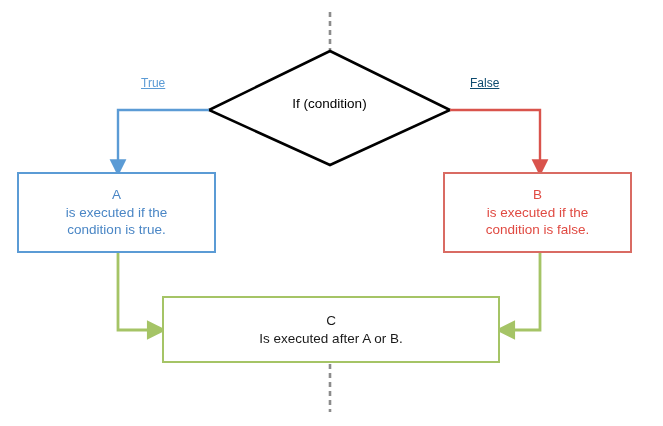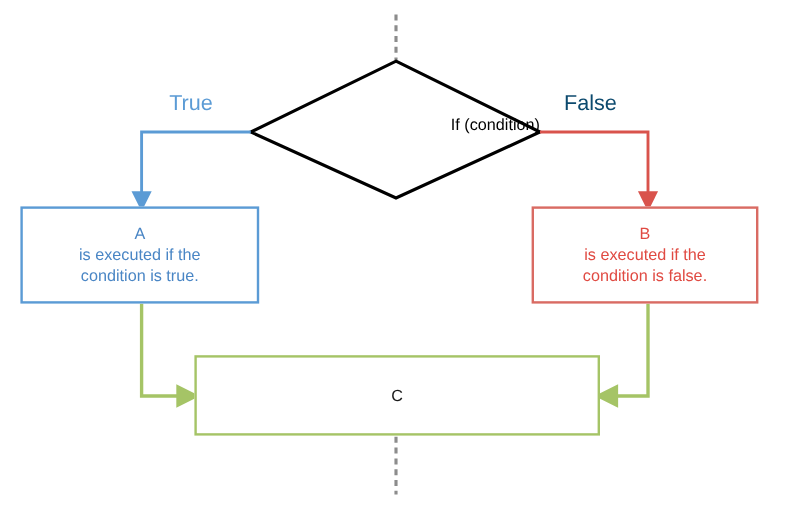--- a/index.html
+++ b/index.html
@@ -71,30 +71,31 @@
     border: 2px solid #a5c466;
     color: #1a1a1a;
   }
 
   
   #decision-label {
     position: absolute;
     left: 209px;
     top: 96px;
     width: 241px;
-    text-align: right;
+    text-align: center;
     font-size: 13.5px;
     color: #000000;
   }
 
   
   .edge-label {
     position: absolute;
-    font-size: 18px;
+    font-size: 12px;
     white-space: nowrap;
+    text-decoration: underline;
   }
   #label-true {
     left: 141px;
     top: 76px;
     color: #5b9bd5;
   }
   #label-false {
     left: 470px;
     top: 76px;
     color: #0c4a6e;
@@ -145,15 +146,16 @@
   </div>
 
   <div class="node" id="node-b">
     <span class="node-title">B</span>
     <span class="node-desc">is executed if the
 condition is false.</span>
   </div>
 
   <div class="node" id="node-c">
     <span class="node-title">C</span>
+    <span class="node-desc">Is executed after A or B.</span>
   </div>
 
 </div>
 
 </body></html>

